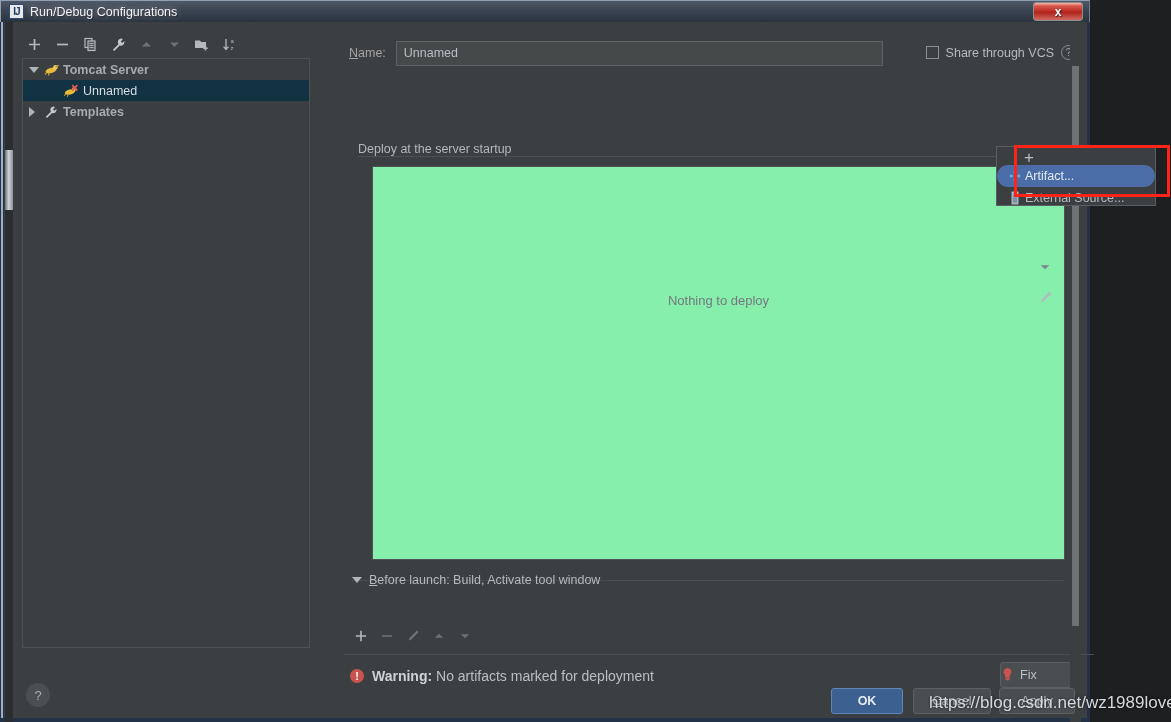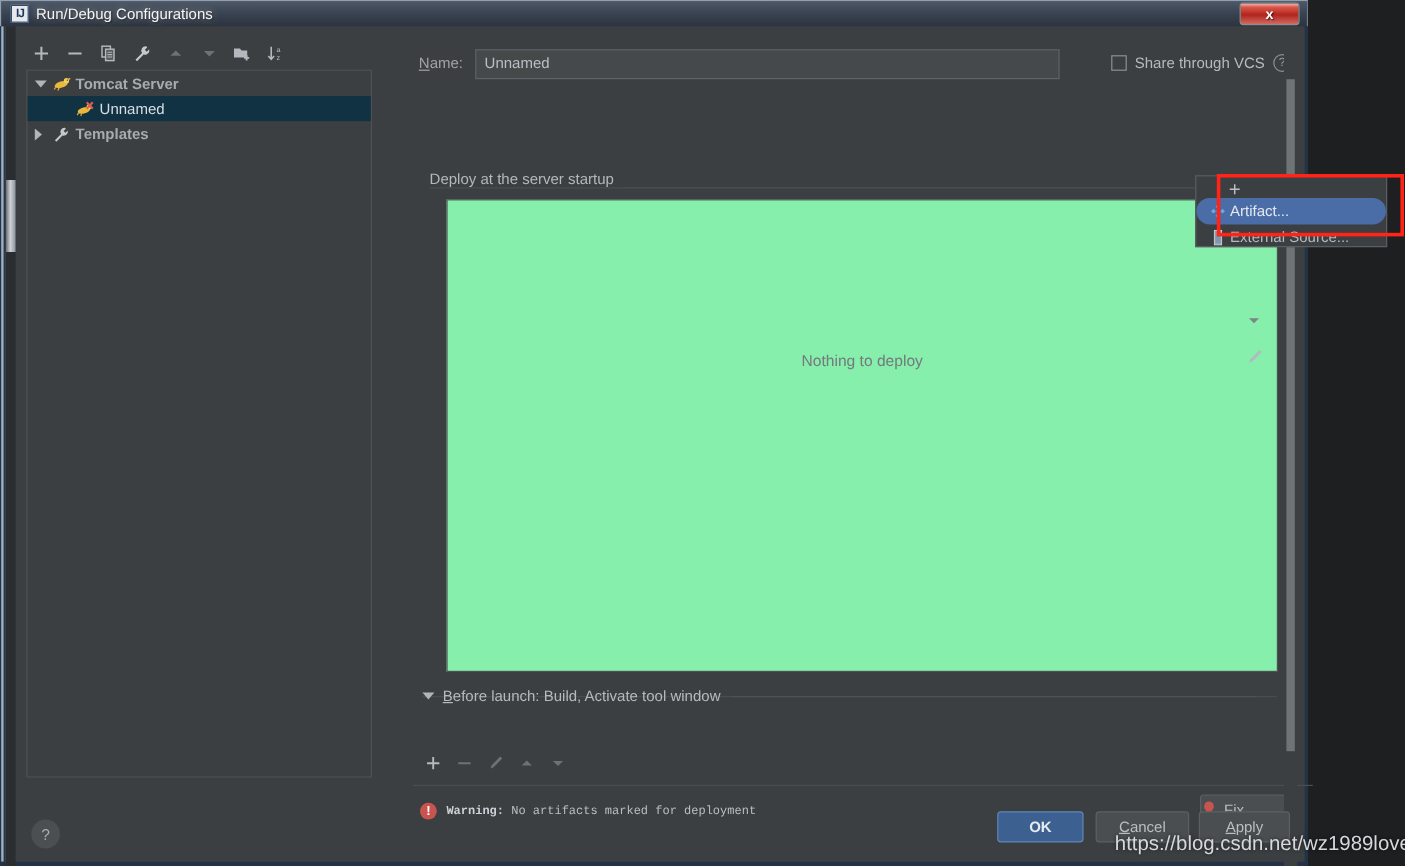--- a/index.html
+++ b/index.html
@@ -238,21 +238,21 @@
   #warnRow {
     position: absolute; left: 0; top: 638px; width: 750px; height: 32px;
     display: flex; align-items: center;
   }
   #warnIcon {
     width: 14px; height: 14px; border-radius: 50%;
     background: #c9534f; color: #fff; font-size: 11px; font-weight: bold;
     display: flex; align-items: center; justify-content: center;
     margin-left: 6px; margin-right: 8px;
   }
-  #warnText { color: #b9bfc5; font-size: 10px; font-family: Liberation Mono, monospace; }
+  #warnText { color: #b9bfc5; font-size: 14px; }
   #warnText b { color: #ccd2d8; }
   #fixBtn {
     position: absolute; right: 22px; top: 640px;
     width: 72px; height: 26px;
     background: #4a4e50; border: 1px solid #5c6062; border-radius: 3px;
     display: flex; align-items: center; justify-content: flex-start; gap: 6px;
     color: #b9bfc5; font-size: 12.5px;
   }
 
   
@@ -263,21 +263,21 @@
   #contentScrollThumb {
     position: absolute; left: 2px; top: 44px; width: 7px; height: 560px;
     background: #6e7376;
   }
 
   
   #btnRow {
     position: absolute; left: 0; bottom: 6px; width: 1090px; height: 36px;
   }
   .dlgbtn {
-    position: absolute; top: 0;
+    position: absolute; top: 12px;
     height: 26px; border-radius: 3px;
     font-size: 12.5px;
     display: flex; align-items: center; justify-content: center;
   }
   #okBtn {
     left: 827px; width: 72px;
     background: #3c6090; border: 1px solid #5f86b8; color: #e6ebf0; font-weight: bold;
   }
   #cancelBtn {
     left: 909px; width: 78px;

